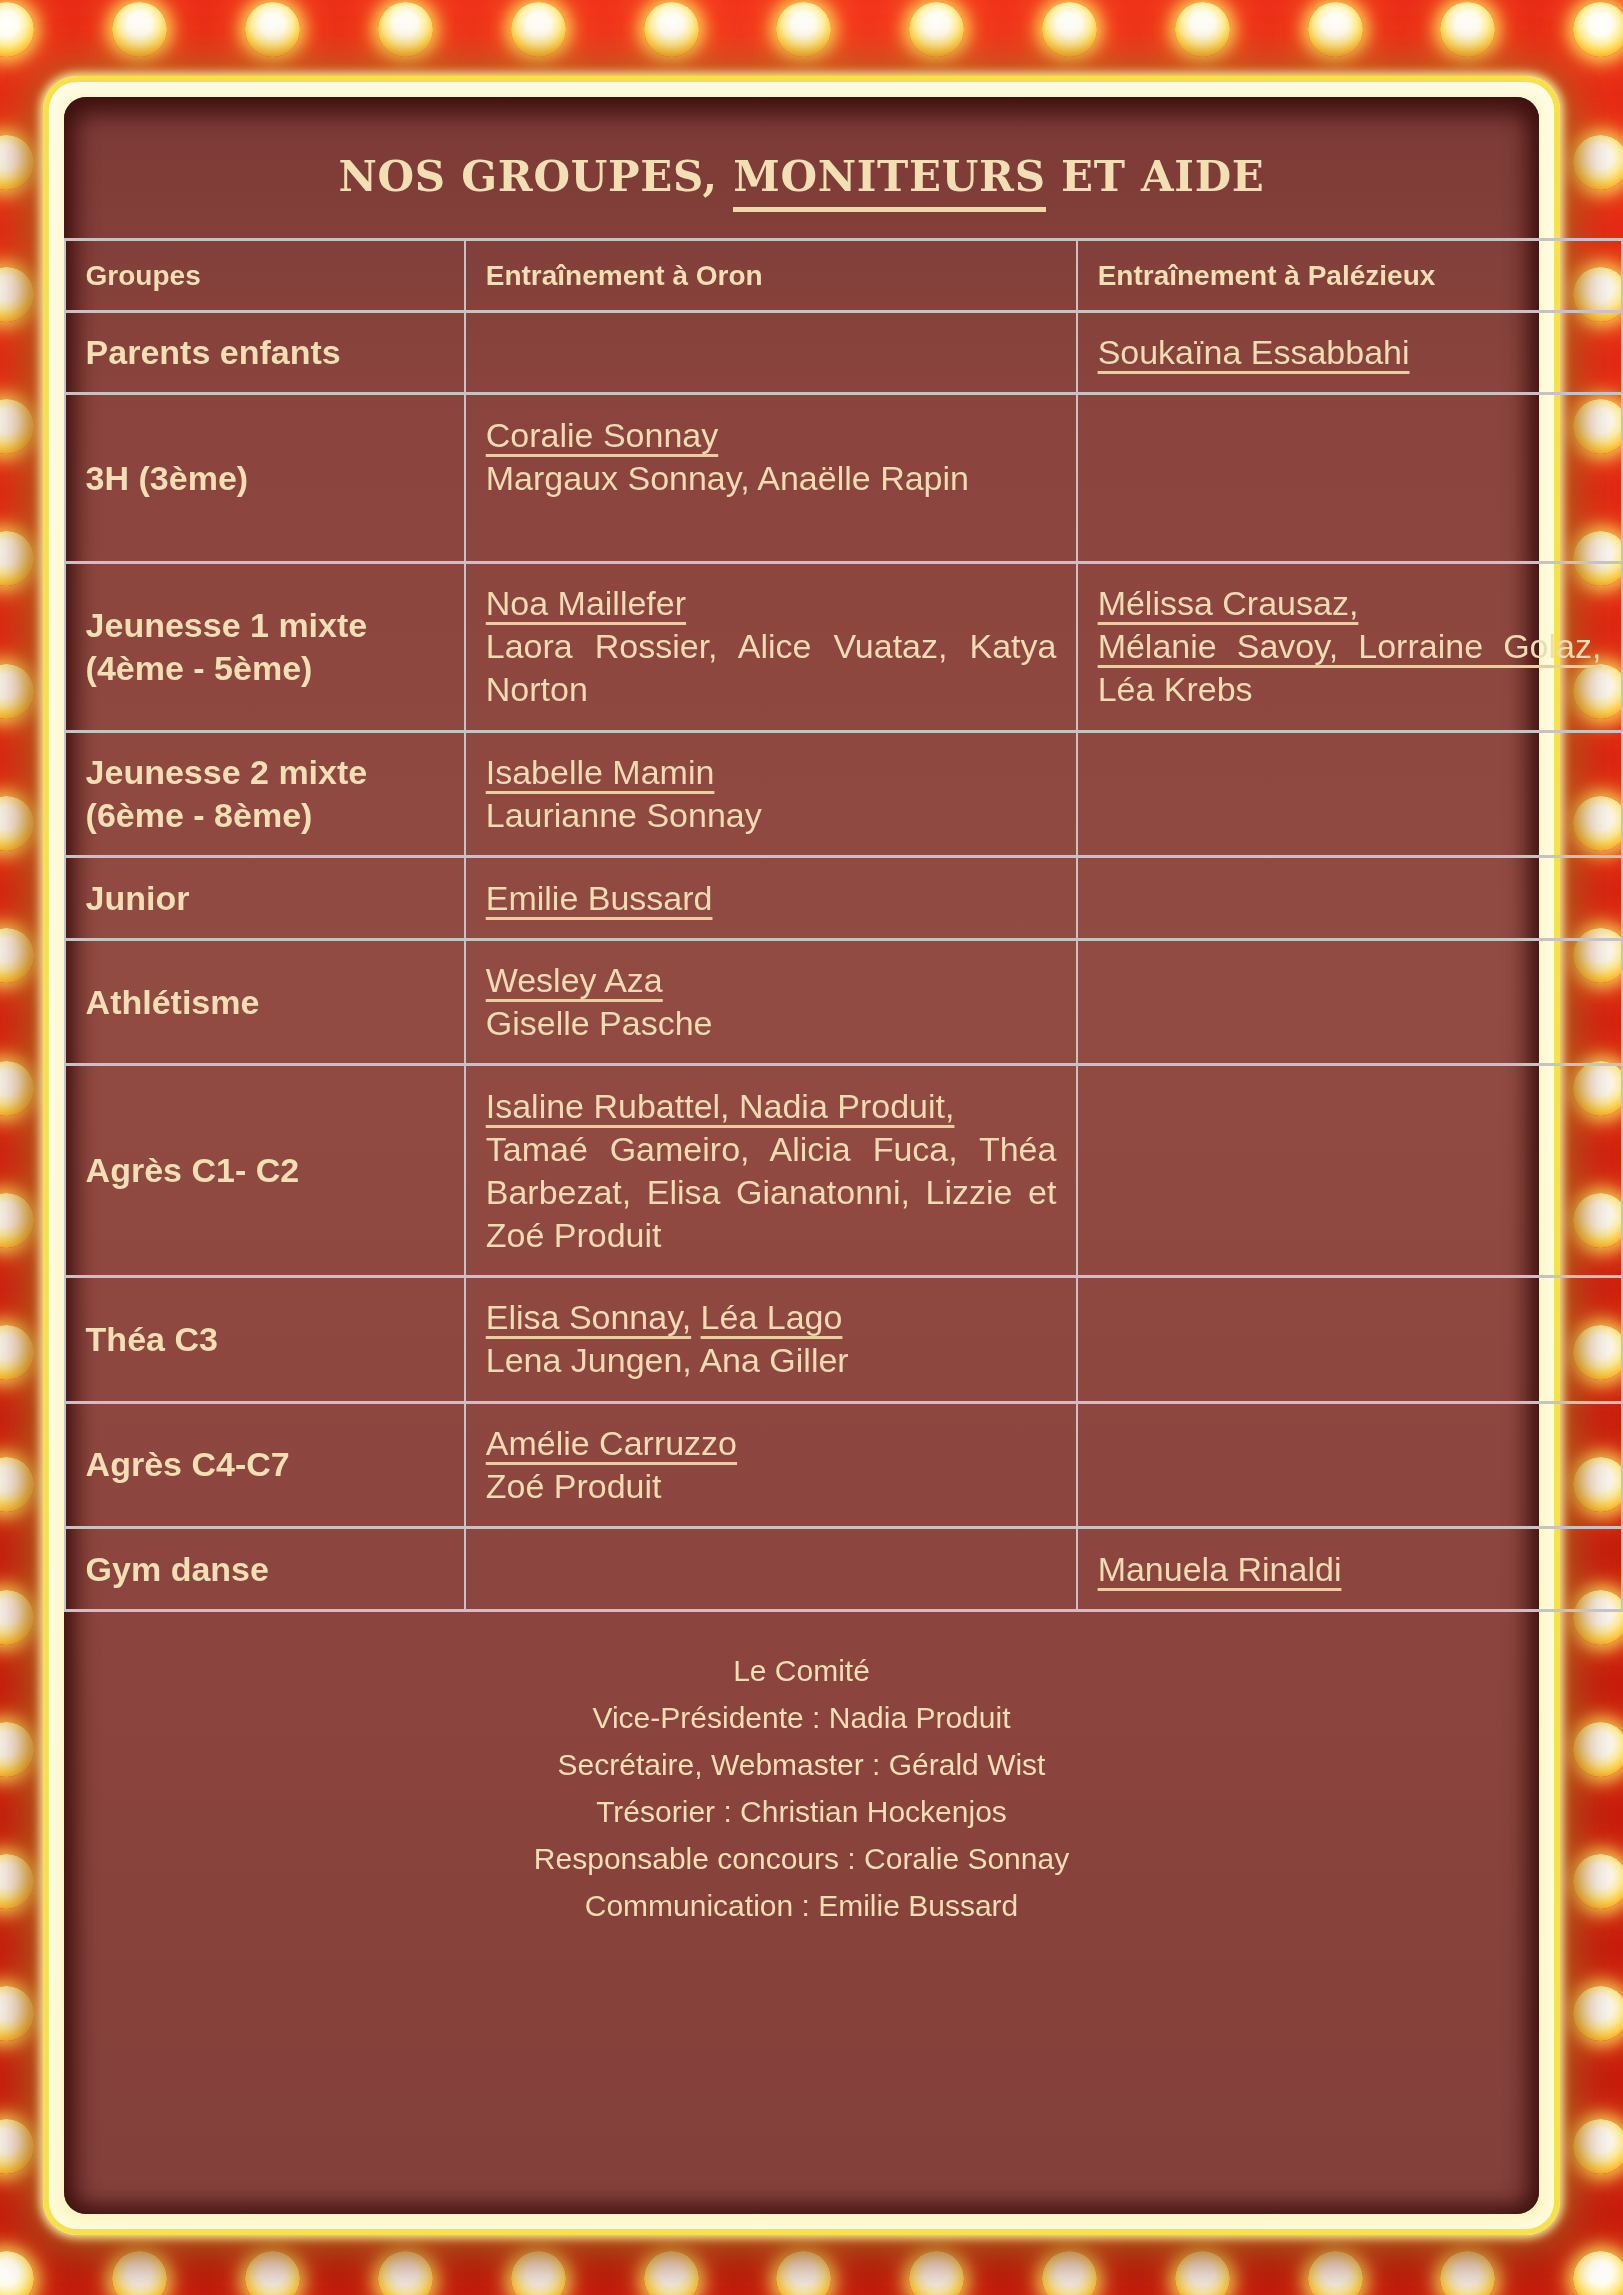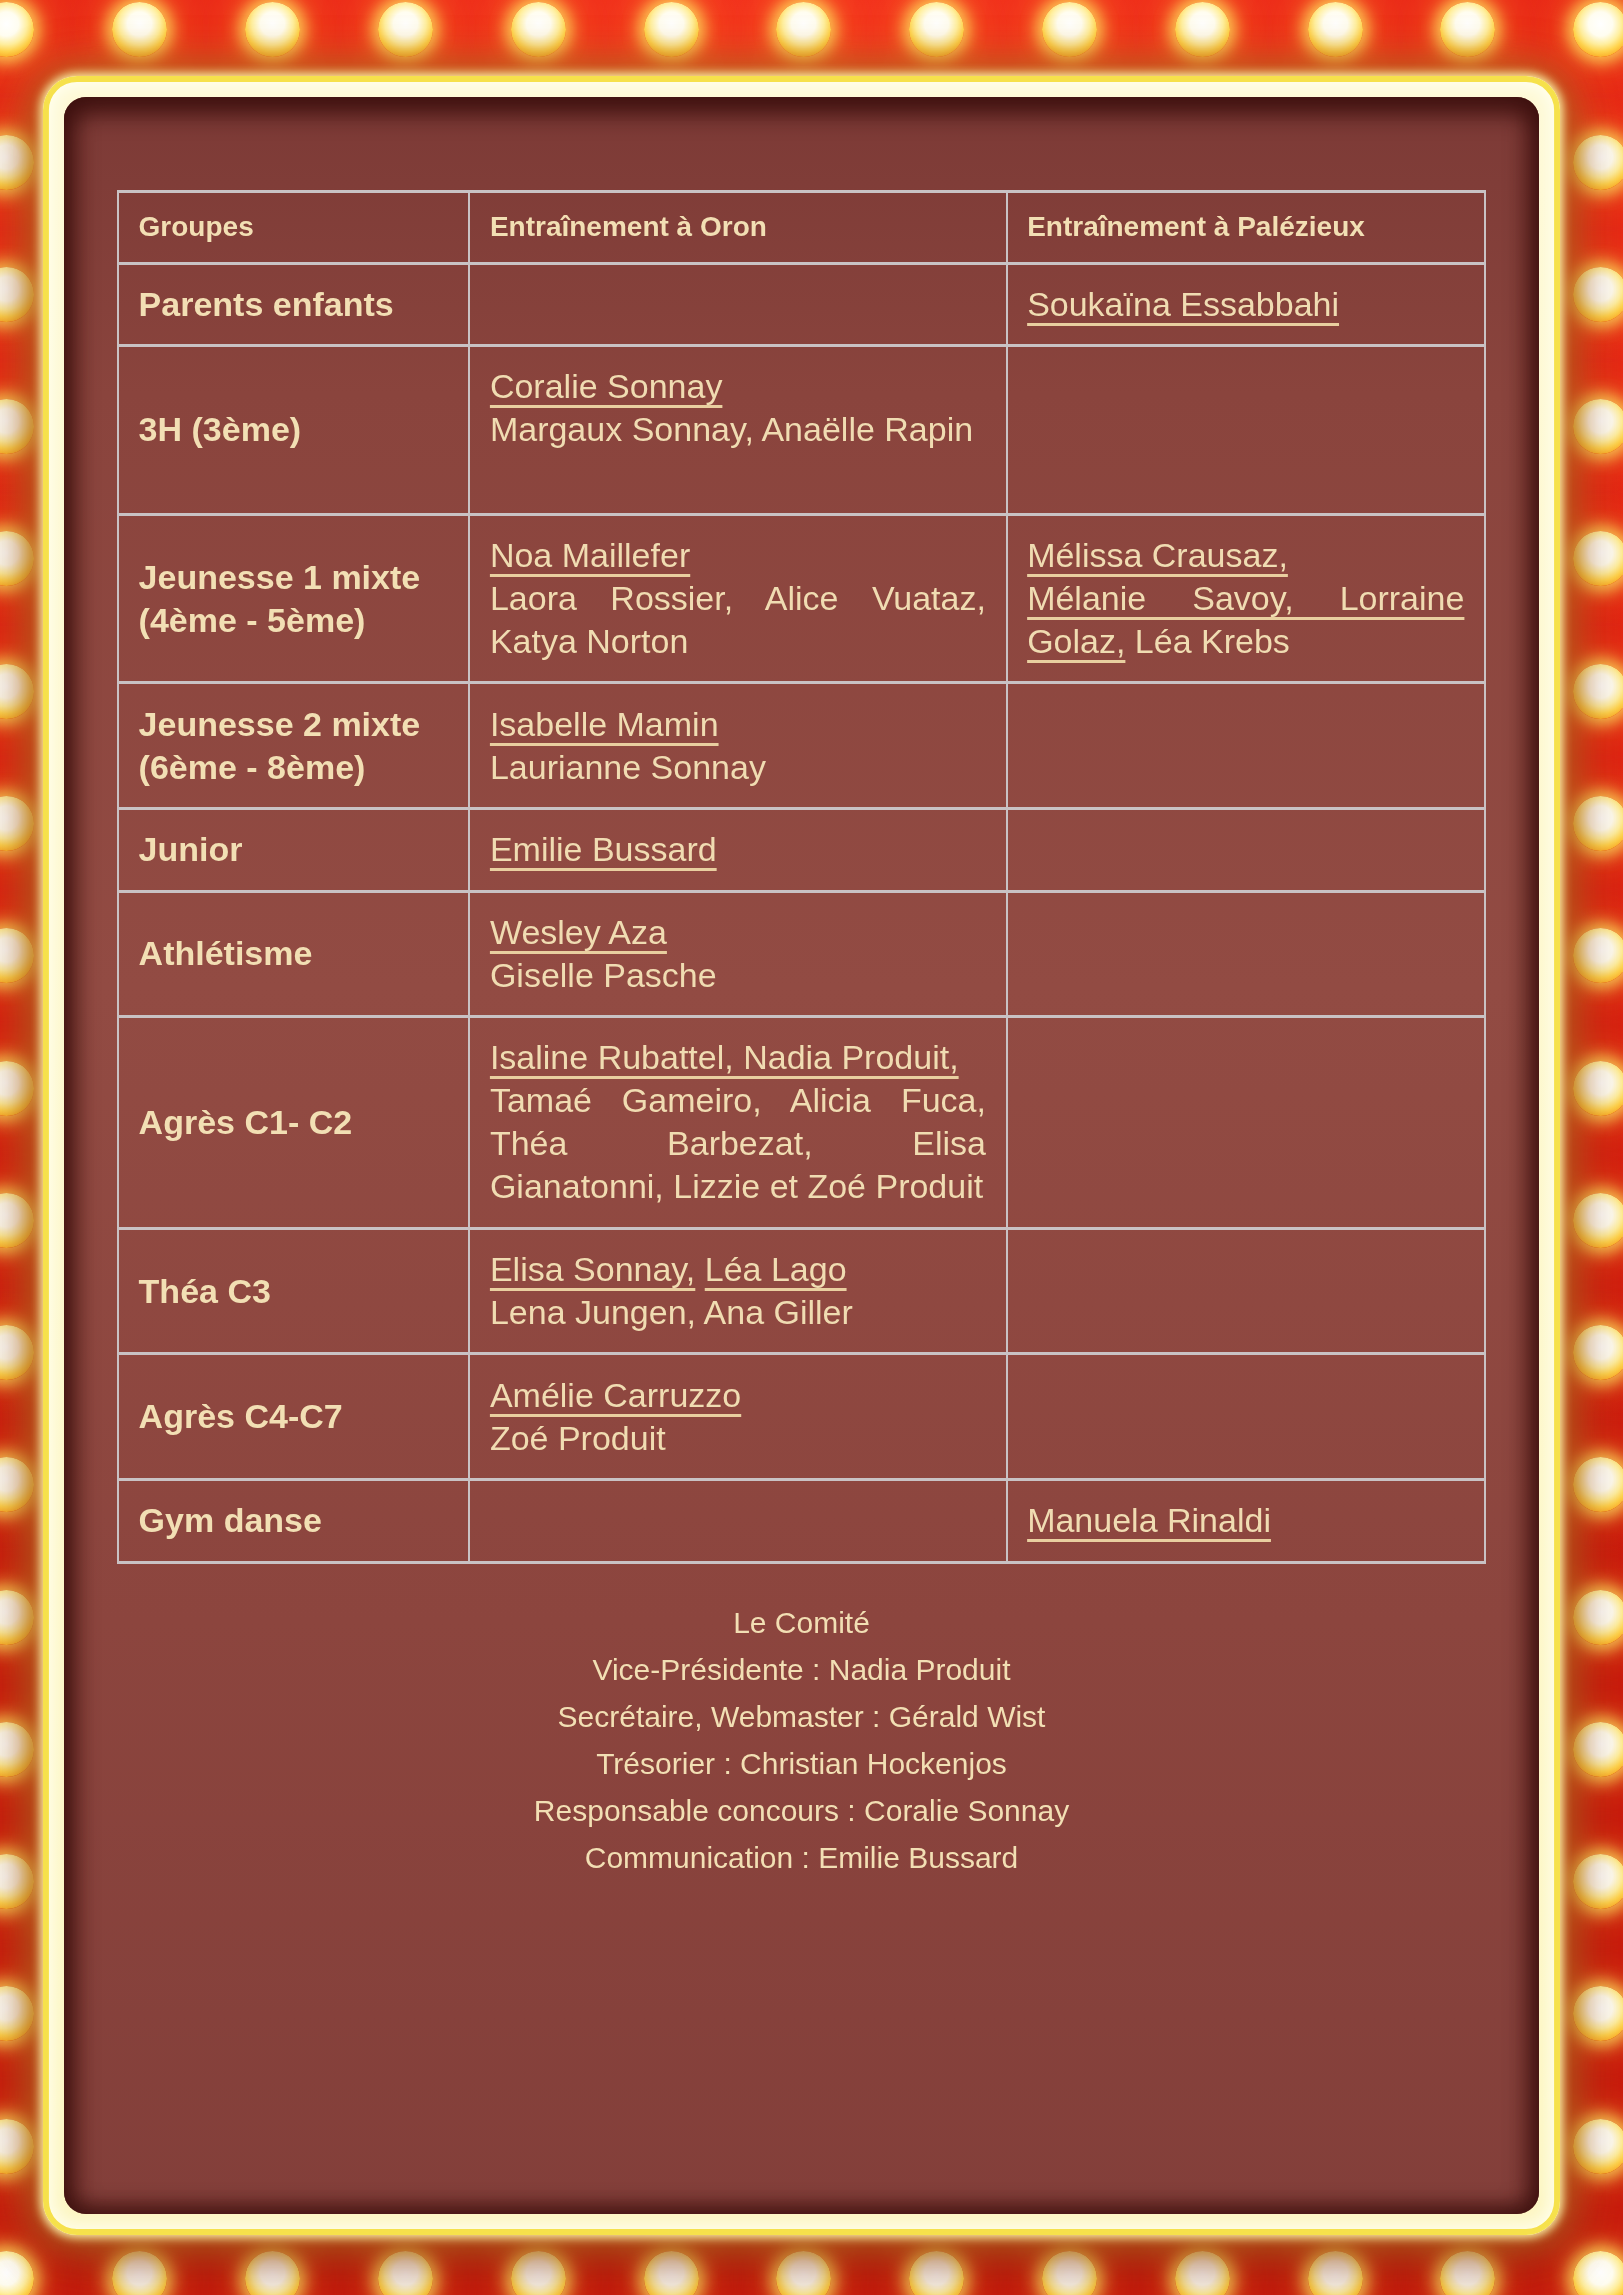--- a/index.html
+++ b/index.html
@@ -41,21 +41,21 @@
   h1.title{
     margin:0;text-align:center;
     font-family:"DejaVu Serif",serif;font-weight:bold;
     font-size:42px;line-height:1.15;letter-spacing:0.7px;
     color:#F2DFB4;
   }
   h1.title .u2{border-bottom:5.9px solid #EFD9A8;padding-bottom:5.9px;}
   
   table.groups{
     border-collapse:collapse;table-layout:fixed;
-    width:1369px;margin:37px auto 0;
+    width:1559px;margin:37px auto 0;
   }
   .groups th,.groups td{
     border:2.6px solid #C9C2C4;border-top-width:3.3px;border-bottom-width:3.3px;
     vertical-align:middle;padding:18.3px 19.6px;
   }
   .groups th{
     font-size:28px;font-weight:bold;color:#F2DFB4;text-align:left;
   }
   .groups td{font-size:34px;color:#F0DCB2;}
   .groups td.group{font-weight:bold;color:#F2DFB4;}
@@ -134,20 +134,21 @@
     <div class="bulb" style="left: 1600px; top: 1881px;"></div>
     <div class="bulb" style="left: 6.5px; top: 2013px;"></div>
     <div class="bulb" style="left: 1600px; top: 2013px;"></div>
     <div class="bulb" style="left: 6.5px; top: 2146px;"></div>
     <div class="bulb" style="left: 1600px; top: 2146px;"></div>
   </div>
 
 <div class="panel">
   <div class="content">
 
+    <h1 class="title"><span>NOS GROUPES, </span><span class="u2">MONITEURS</span><span> ET AIDE</span></h1>
 
     <table class="groups">
       <colgroup>
         <col style="width:25.7%">
           <col style="width:39.3%">
           <col style="width:35%">
       </colgroup>
       <thead>
           <tr>
             <th>Groupes</th>

